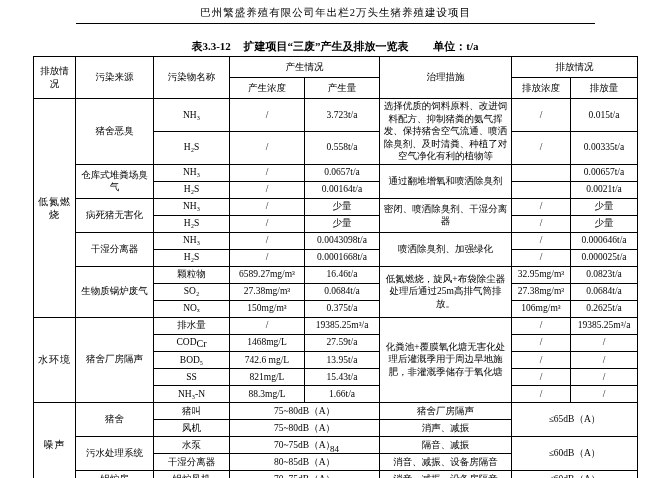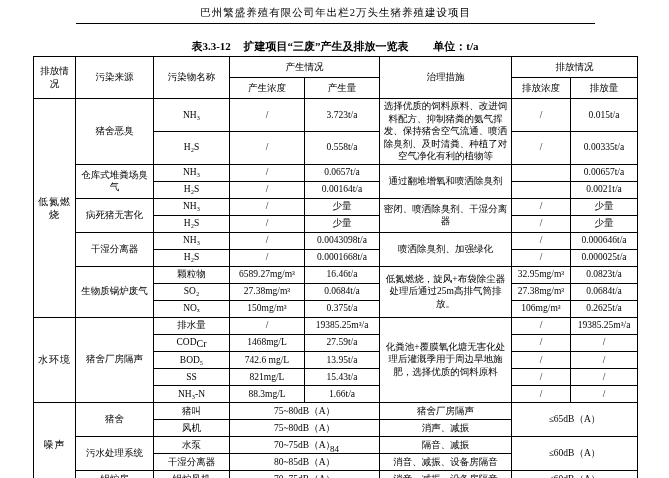--- a/index.html
+++ b/index.html
@@ -191,21 +191,21 @@
           <td>0.375t/a</td>
           <td>106mg/m³</td>
           <td>0.2625t/a</td>
         </tr>
         <tr>
           <td rowspan="5" class="cat">水环境</td>
           <td rowspan="5">猪舍厂房隔声</td>
           <td>排水量</td>
           <td>/</td>
           <td>19385.25m³/a</td>
-          <td rowspan="5" class="treat">化粪池+覆膜氧化塘无害化处理后灌溉季用于周边旱地施肥，选择优质的饲料原料</td>
+          <td rowspan="5" class="treat">化粪池+覆膜氧化塘无害化处理后灌溉季用于周边旱地施肥，非灌溉季储存于氧化塘</td>
           <td>/</td>
           <td>19385.25m³/a</td>
         </tr>
         <tr>
           <td>COD<sub>Cr</sub></td>
           <td>1468mg/L</td>
           <td>27.59t/a</td>
           <td>/</td>
           <td>/</td>
         </tr>

